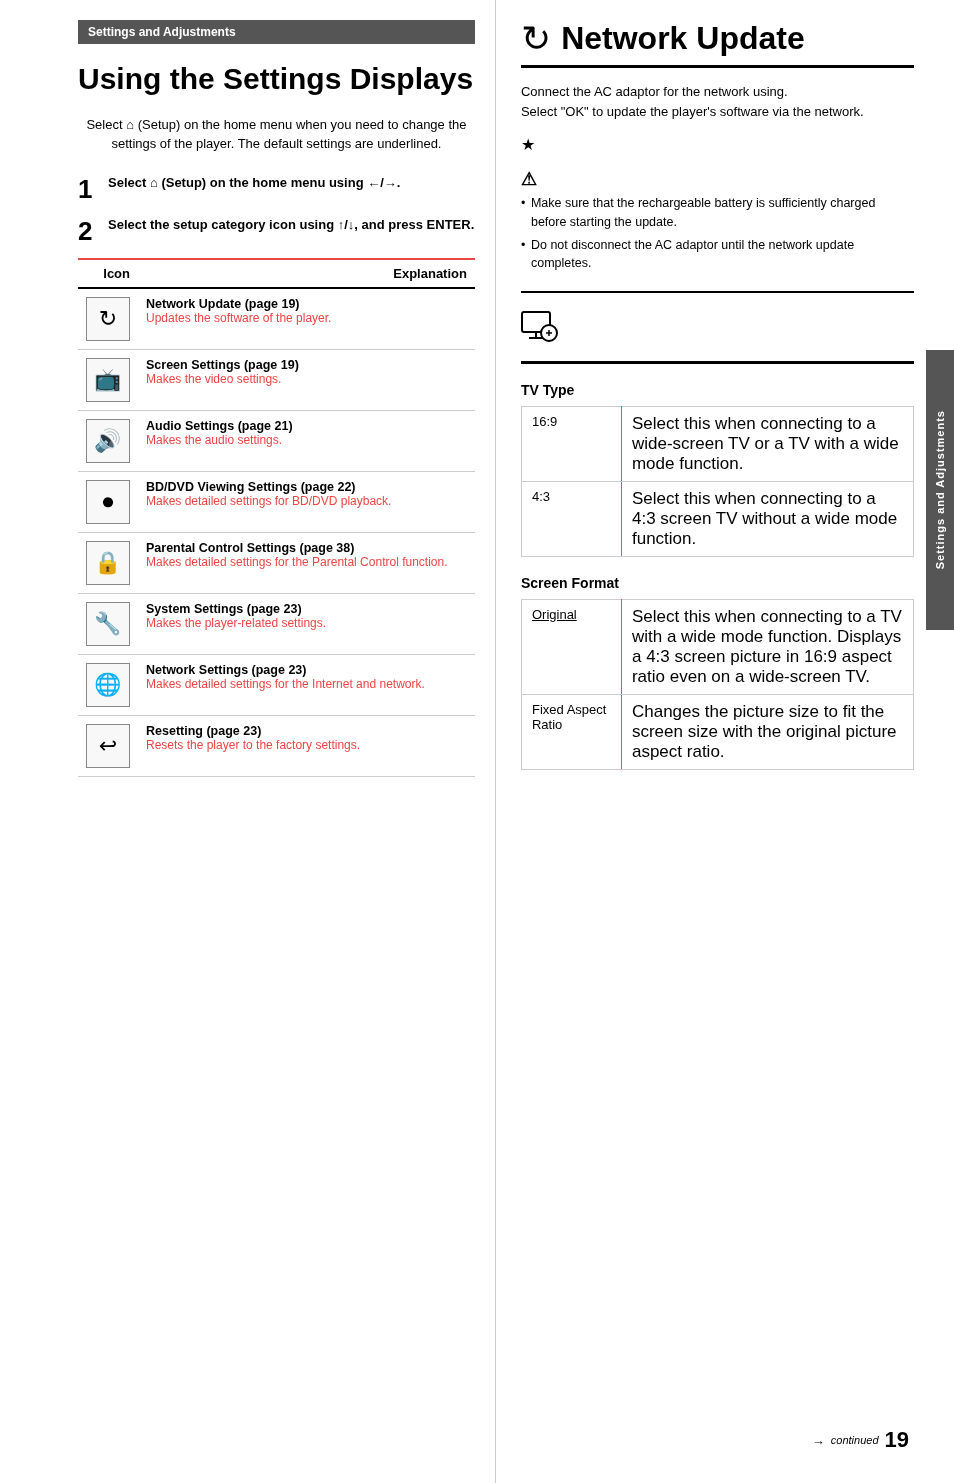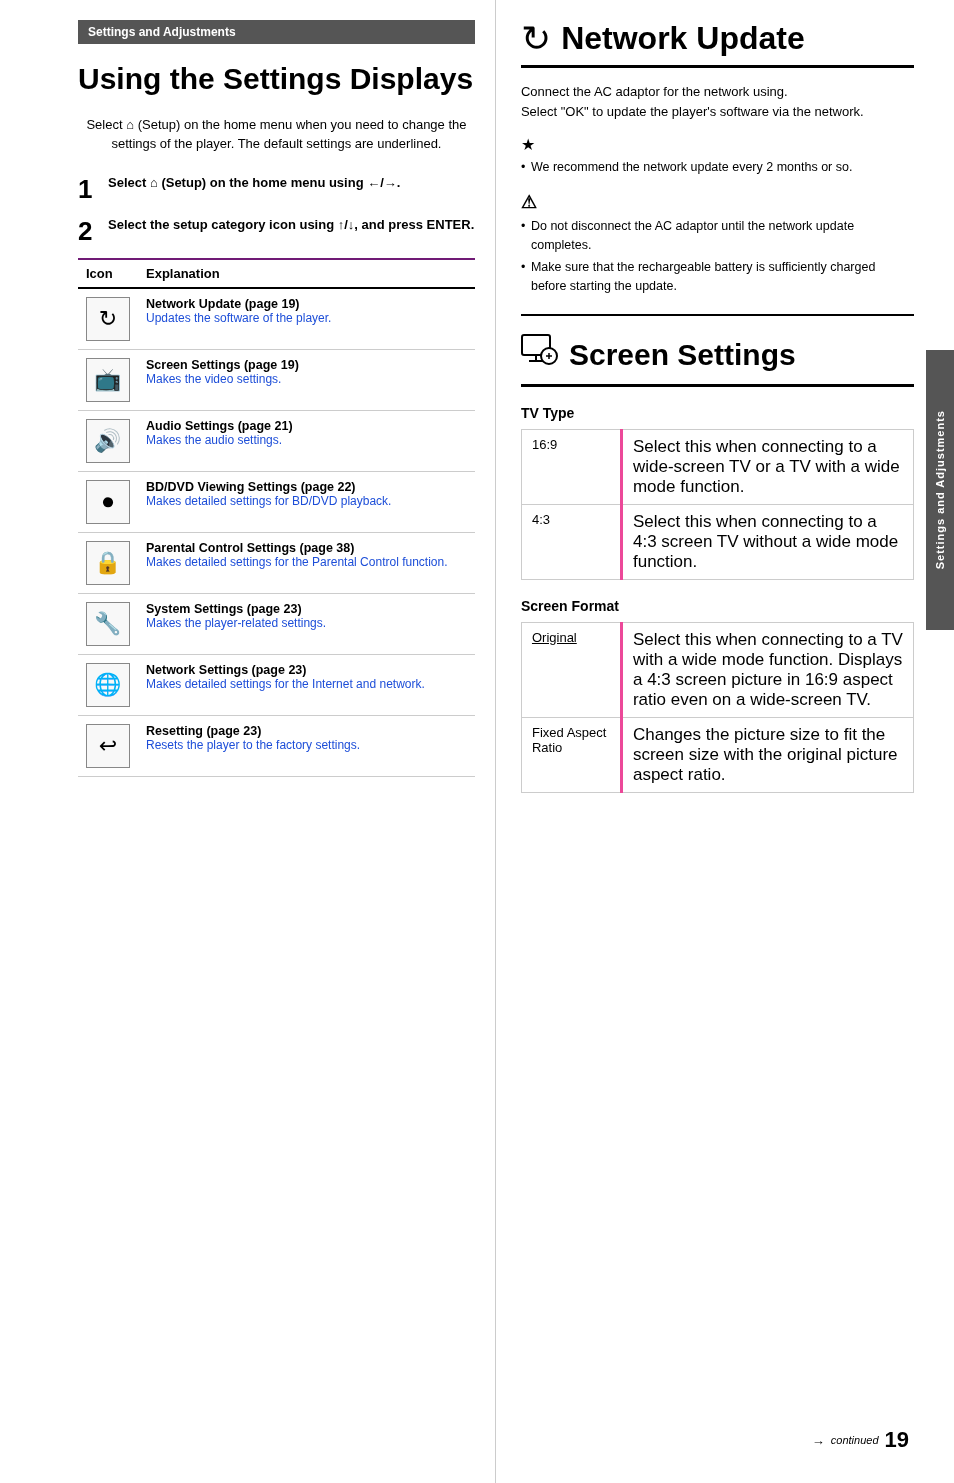--- a/index.html
+++ b/index.html
@@ -122,26 +122,26 @@
     }
 
     
     .settings-table {
       width: 100%;
       border-collapse: collapse;
       margin-top: 10px;
     }
 
     .settings-table th {
-      text-align: left;
+      text-align: right;
       padding: 6px 8px;
       font-size: 13px;
       font-weight: bold;
       border-bottom: 2px solid #000;
-      border-top: 2px solid #701a75;
+      border-top: 2px solid #ef4444;
       margin-left: 37px;
     }
 
     .settings-table td {
       padding: 8px 8px;
       vertical-align: top;
       font-size: 12.5px;
       border-bottom: 1px solid #ccc;
     }
 
@@ -161,21 +161,21 @@
       font-size: 22px;
       background: #f8f8f8;
     }
 
     .entry-title {
       font-weight: bold;
       font-size: 12.5px;
     }
     .entry-desc {
       font-size: 12px;
-      color: #1d4ed8;
+      color: #ef4444;
     }
 
     
     .right-column {
       width: 468px;
       padding: 20px 20px 20px 25px;
       padding-right: 40px;
     }
 
     
@@ -285,21 +285,21 @@
     .options-table td {
       padding: 7px 10px;
       font-size: 17px;
       vertical-align: top;
       border: 1px solid #ccc;
     }
 
     .options-table td.option-name {
       width: 100px;
       font-size: 13px;
-      border-right: 3px solid #ec4899;
+      border-right: 1px solid #ec4899;
     }
 
     
     .section-divider {
       border: none;
       border-top: 2px solid #000;
       margin: 18px 0;
     }
   </style>
 </head>
@@ -425,47 +425,45 @@
     </div>
 
     <div class="network-update-body">
       <span>Connect the AC adaptor for the network using.</span><br>
       <span>Select "OK" to update the player's software via the network.</span>
     </div>
 
     <div class="tip-section">
       <div class="tip-icon">★</div>
       <ul class="tip-list">
-        <li>We recommend the network update every 2 months or so.</li>
       </ul>
     </div>
 
     <div class="caution-section">
       <div class="caution-icon">⚠</div>
       <ul class="tip-list">
+        <li>Make sure that the rechargeable battery is sufficiently charged before starting the update.</li>
         <li>Do not disconnect the AC adaptor until the network update completes.</li>
-        <li>Make sure that the rechargeable battery is sufficiently charged before starting the update.</li>
       </ul>
     </div>
 
     <hr class="section-divider">
 
     <div class="screen-settings-header">
       <div class="screen-settings-icon">
         
         <svg width="38" height="34" viewBox="0 0 38 34" fill="none" xmlns="http://www.w3.org/2000/svg">
           <rect x="1" y="1" width="28" height="20" rx="2" stroke="black" stroke-width="2" fill="none"></rect>
           <line x1="15" y1="21" x2="15" y2="27" stroke="black" stroke-width="2"></line>
           <line x1="8" y1="27" x2="22" y2="27" stroke="black" stroke-width="2"></line>
           <circle cx="28" cy="22" r="8" stroke="black" stroke-width="2" fill="white"></circle>
           <line x1="25" y1="22" x2="31" y2="22" stroke="black" stroke-width="1.5"></line>
           <line x1="28" y1="19" x2="28" y2="25" stroke="black" stroke-width="1.5"></line>
         </svg>
       </div>
-      <div class="screen-settings-title">Screen Settings</div>
     </div>
 
     <div class="subsection-title">TV Type</div>
     <table class="options-table">
       <tbody id="tv-type-body">
       <tr>
       <td class="option-name">16:9</td>
       <td>Select this when connecting to a wide-screen TV or a TV with a wide mode function.</td>
     </tr>
           <tr>

